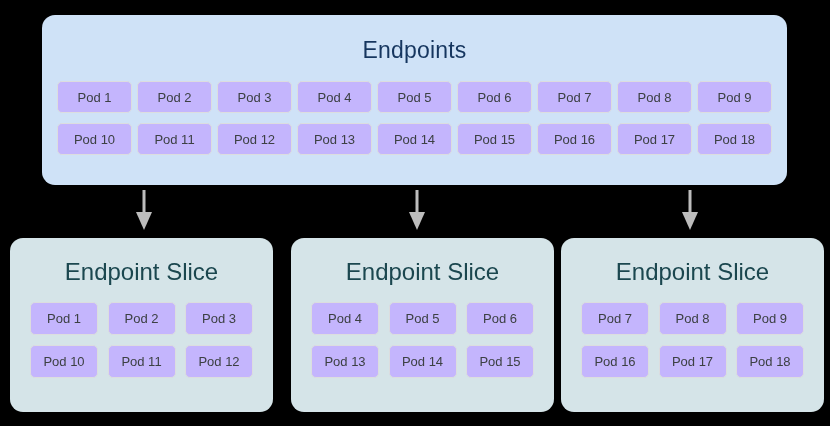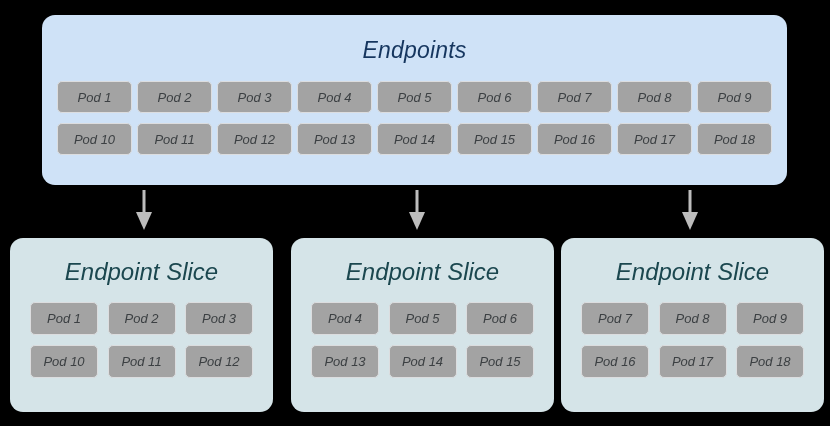--- a/index.html
+++ b/index.html
@@ -14,21 +14,20 @@
     overflow: hidden;
     font-family: "Liberation Sans", sans-serif;
   }
 
   #canvas {
     position: absolute;
     left: 0; top: 0;
     width: 830px;
     height: 426px;
     background: #000000;
-    font-style: italic;
   }
 
   
   .endpoints-panel {
     position: absolute;
     left: 42px;
     top: 15px;
     width: 745px;
     height: 170px;
     background: #cfe2f7;
@@ -51,21 +50,21 @@
     padding: 0 15px;
     display: flex;
     flex-direction: column;
     gap: 10px;
   }
   .pod-row-top {
     display: flex;
     justify-content: space-between;
   }
   .pod-chip {
-    background: #a3a3a3;
+    background: #c4b5fd;
     border: 1px solid #dcdddf;
     border-radius: 5px;
     color: #3c4043;
     font-size: 13px;
     line-height: 1;
     display: flex;
     align-items: center;
     justify-content: center;
     box-sizing: border-box;
   }

